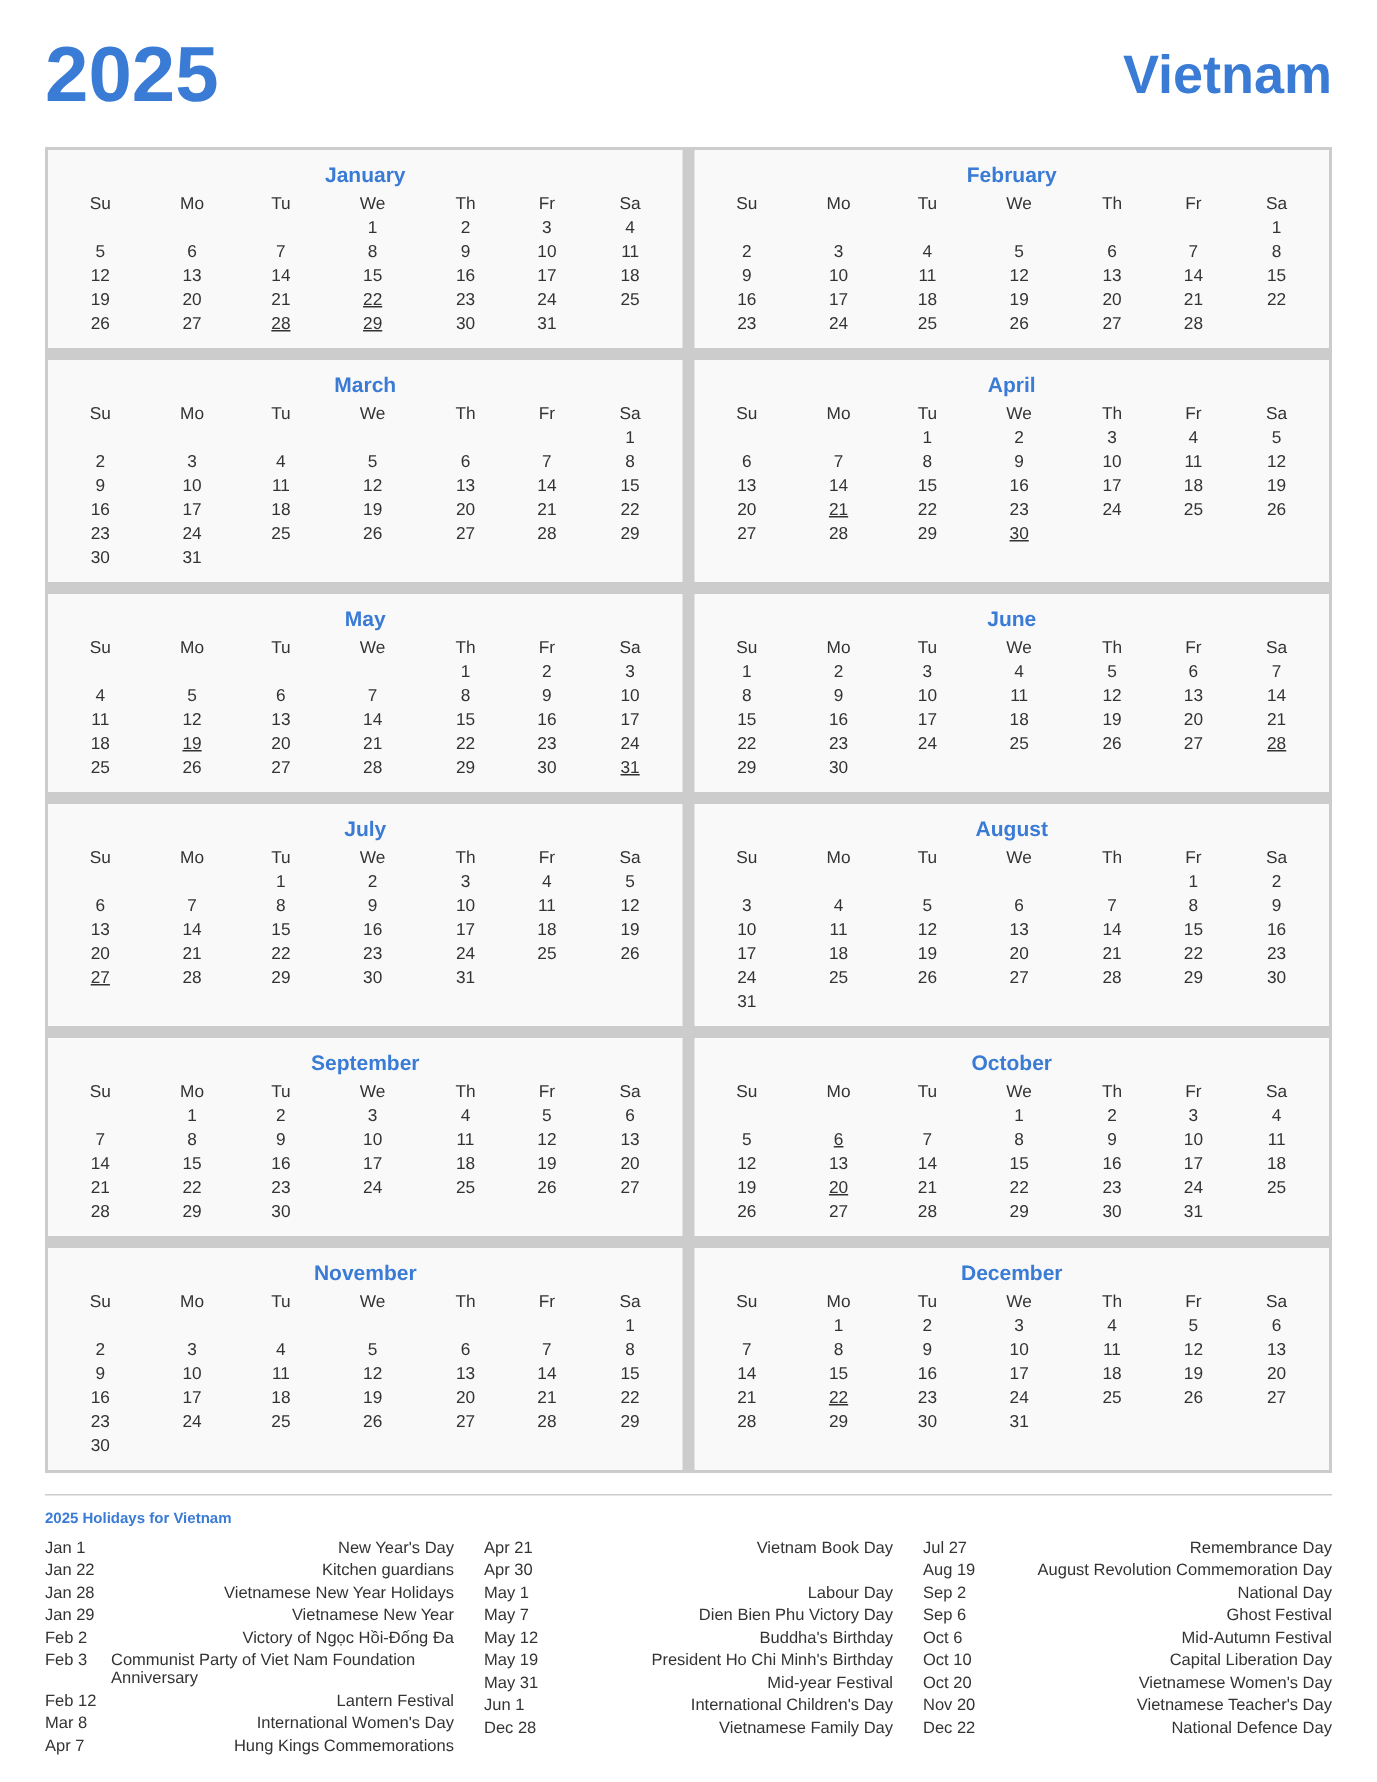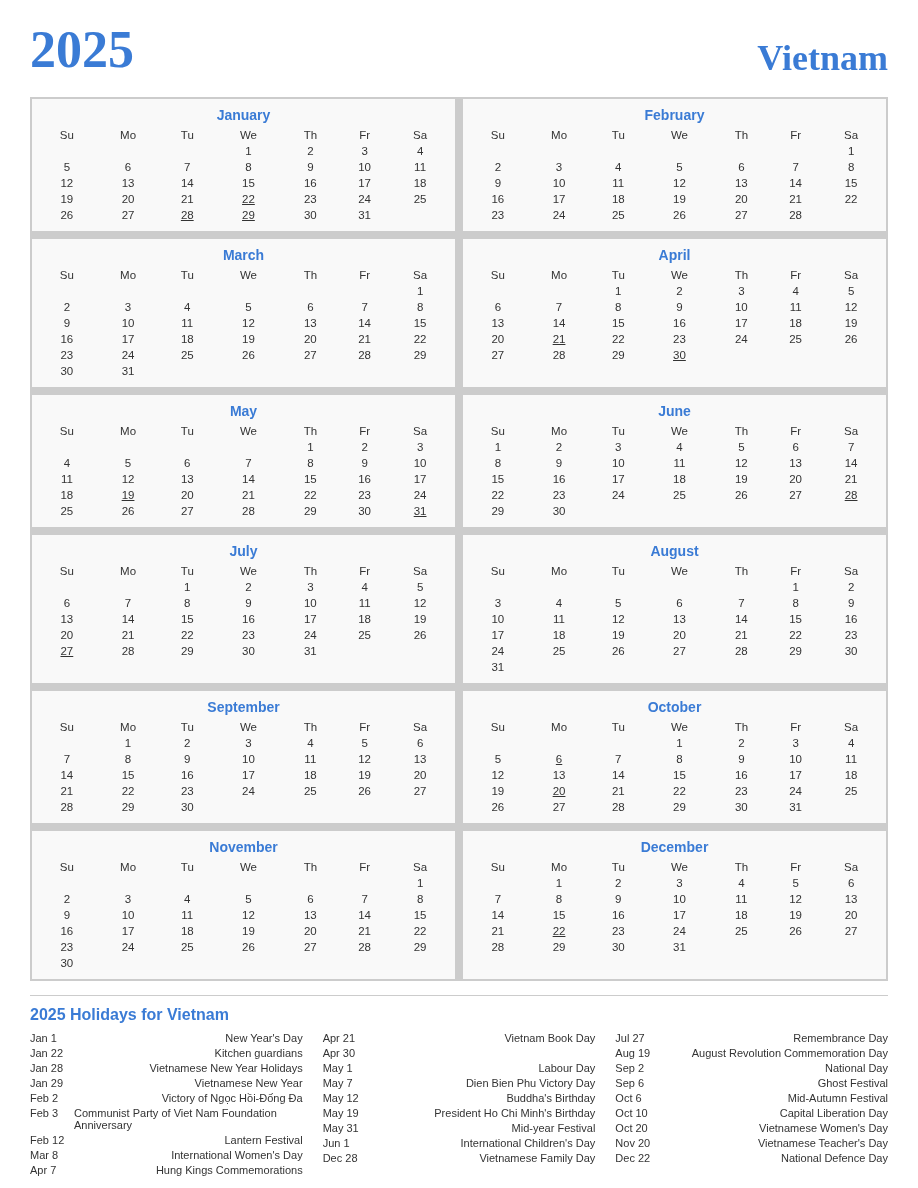--- a/index.html
+++ b/index.html
@@ -7,23 +7,22 @@
       font-family: Arial, sans-serif;
       background: #fff;
       width: 918px;
       min-height: 1188px;
       padding: 20px 30px;
       color: #333;
     }
     .header {
       display: flex;
       justify-content: space-between;
-      align-items: flex-end;
+      align-items: center;
       margin-bottom: 18px;
-      font-family: Liberation Serif, serif;
     }
     .year-title {
       font-size: 52px;
       font-weight: bold;
       color: #3a7bd5;
     }
     .country-title {
       font-size: 36px;
       font-weight: bold;
       color: #3a7bd5;
@@ -68,21 +67,21 @@
     .separator {
       border: none;
       border-top: 1px solid #ccc;
       margin: 14px 0 10px;
     }
     .holidays-section {
       margin-top: 4px;
     }
     .holidays-title {
       color: #3a7bd5;
-      font-size: 16px;
+      font-size: 10px;
       font-weight: bold;
       margin-bottom: 8px;
     }
     .holidays-columns {
       display: grid;
       grid-template-columns: 1fr 1fr 1fr;
       gap: 0 20px;
     }
     .holiday-item {
       display: flex;

